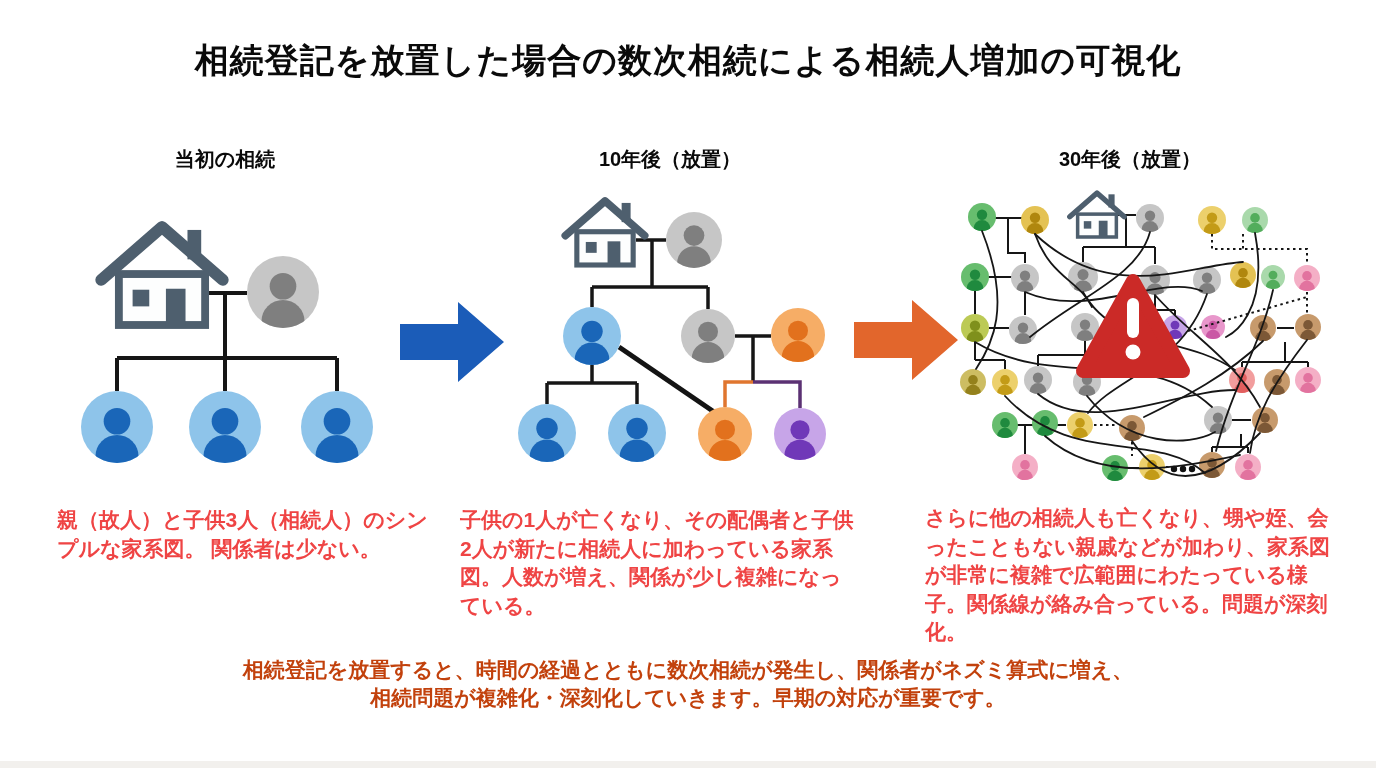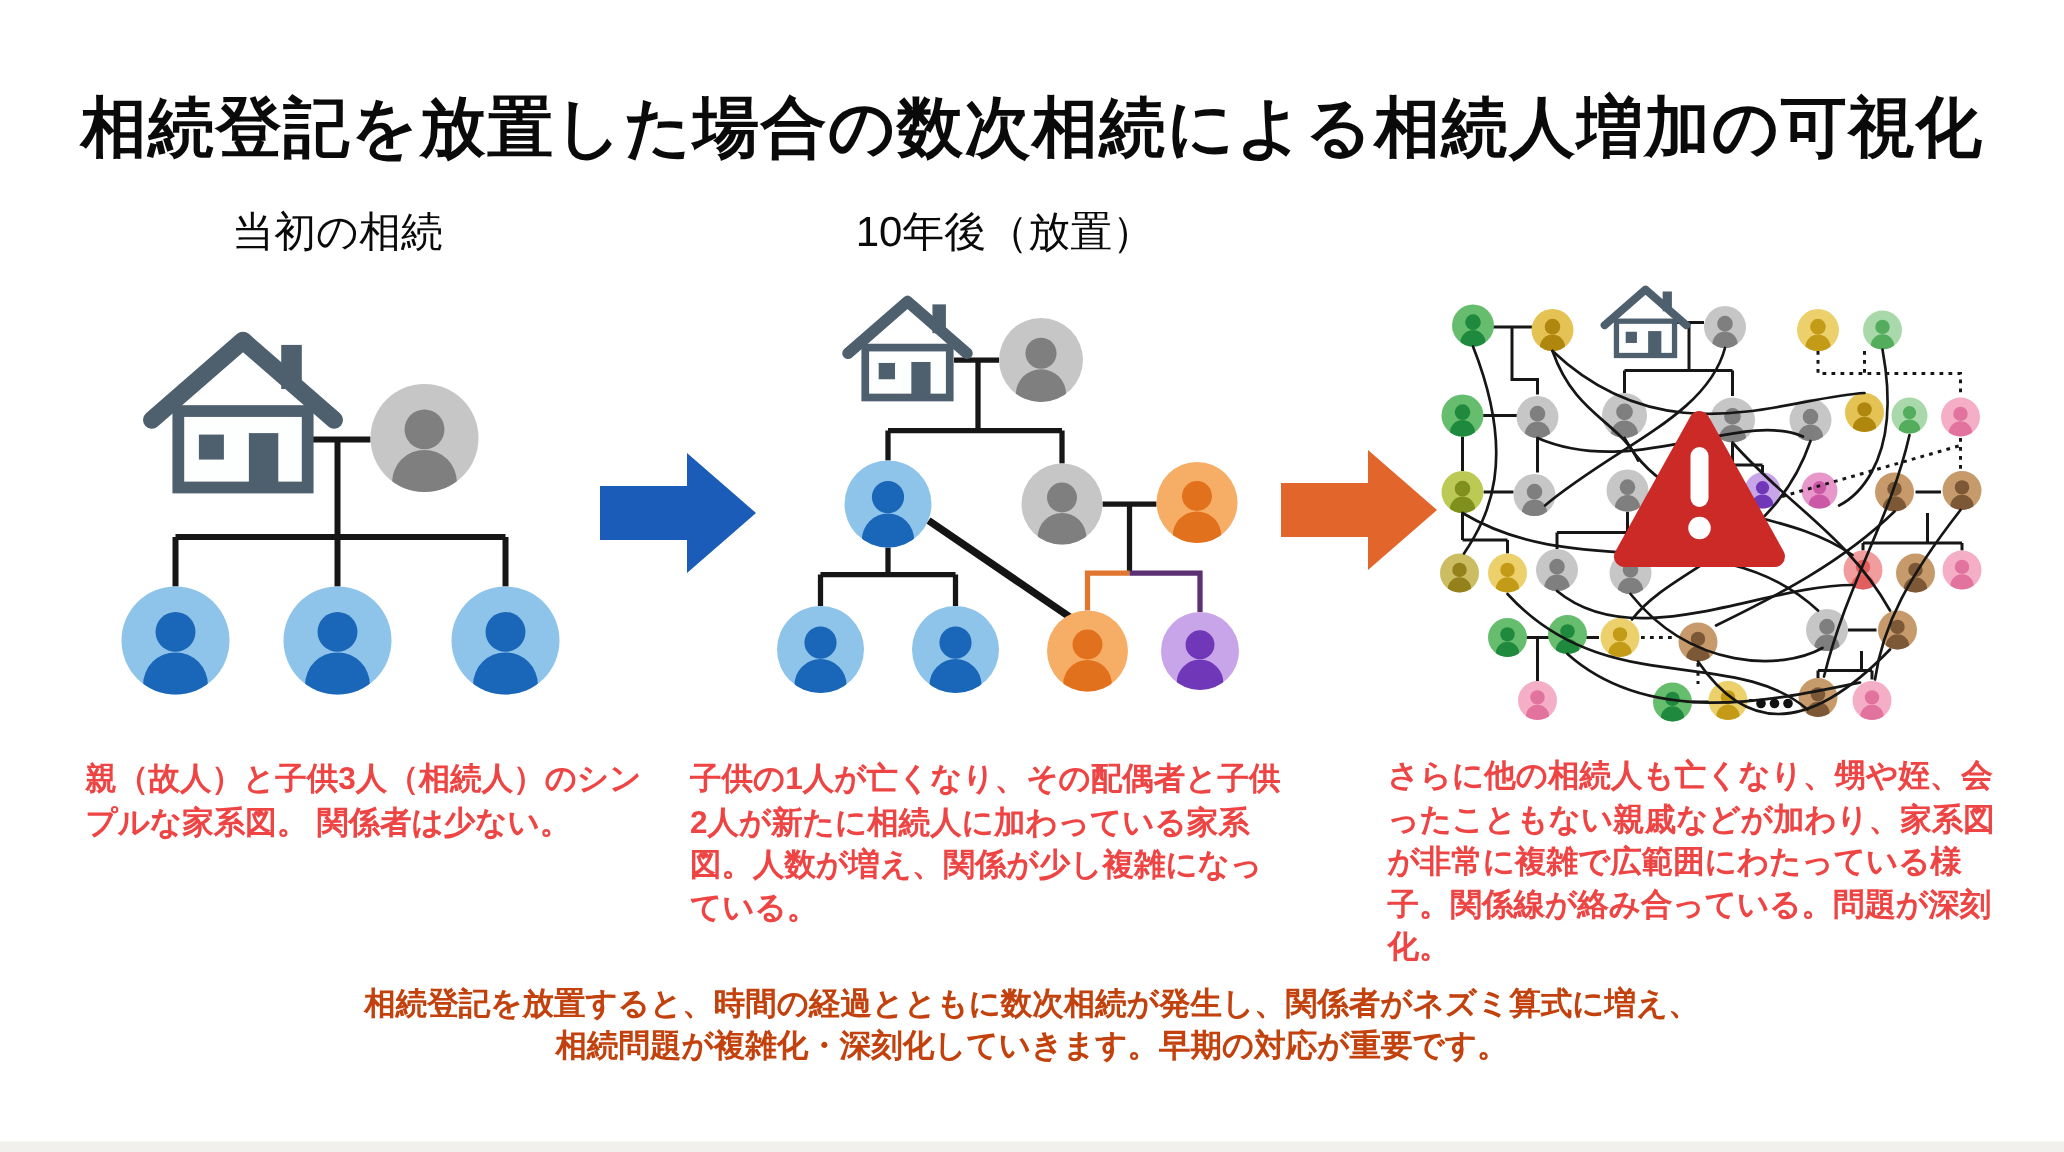--- a/index.html
+++ b/index.html
@@ -1,25 +1,25 @@
 <!DOCTYPE html>
 <html><head>
 <meta charset="utf-8">
 <style>
   html,body{margin:0;padding:0;background:#ffffff;}
   .canvas{
     position:relative;width:1376px;height:768px;background:#ffffff;overflow:hidden;
     font-family:"Liberation Sans","DejaVu Sans",sans-serif;color:#0c0c0c;
   }
   .title{
-    position:absolute;top:56px;left:0;width:100%;margin:0;text-align:center;
-    font-size:44px;font-weight:800;letter-spacing:1px;color:#0a0a0a;
+    position:absolute;top:38px;left:0;width:100%;margin:0;text-align:center;
+    font-size:34px;font-weight:800;letter-spacing:1px;color:#0a0a0a;
   }
   .heading{
-    position:absolute;top:136px;text-align:center;font-size:28px;font-weight:400;color:#0a0a0a;
+    position:absolute;top:146px;text-align:center;font-size:20px;font-weight:700;color:#0a0a0a;
   }
   .h1{left:50px;width:350px;}
   .h2{left:480px;width:380px;}
   .h3{left:920px;width:420px;}
   .diagram{position:absolute;}
   .arrow{position:absolute;}
   .caption{
     position:absolute;margin:0;font-size:21px;font-weight:700;line-height:1.36;color:#ef4444;
     text-align:left;
   }
@@ -36,20 +36,21 @@
 </style>
 </head>
 <body>
 
 <div class="canvas">
 
   <h1 class="title">相続登記を放置した場合の数次相続による相続人増加の可視化</h1>
 
   <div class="heading h1">当初の相続</div>
   <div class="heading h2">10年後（放置）</div>
+  <div class="heading h3">30年後（放置）</div>
 
   <svg id="d1" class="diagram" style="left:50px;top:190px" width="350" height="300" viewBox="0 0 350 300">
       <g>
         <path d="M158,103 H197" fill="none" stroke="#161616" stroke-width="4" stroke-linecap="butt"></path>
         <path d="M175,103 V168" fill="none" stroke="#161616" stroke-width="4" stroke-linecap="butt"></path>
         <path d="M67,168 H287" fill="none" stroke="#161616" stroke-width="4" stroke-linecap="butt"></path>
         <path d="M67,168 V201" fill="none" stroke="#161616" stroke-width="4" stroke-linecap="butt"></path>
         <path d="M175,168 V201" fill="none" stroke="#161616" stroke-width="4" stroke-linecap="butt"></path>
         <path d="M287,168 V201" fill="none" stroke="#161616" stroke-width="4" stroke-linecap="butt"></path>
       </g>

